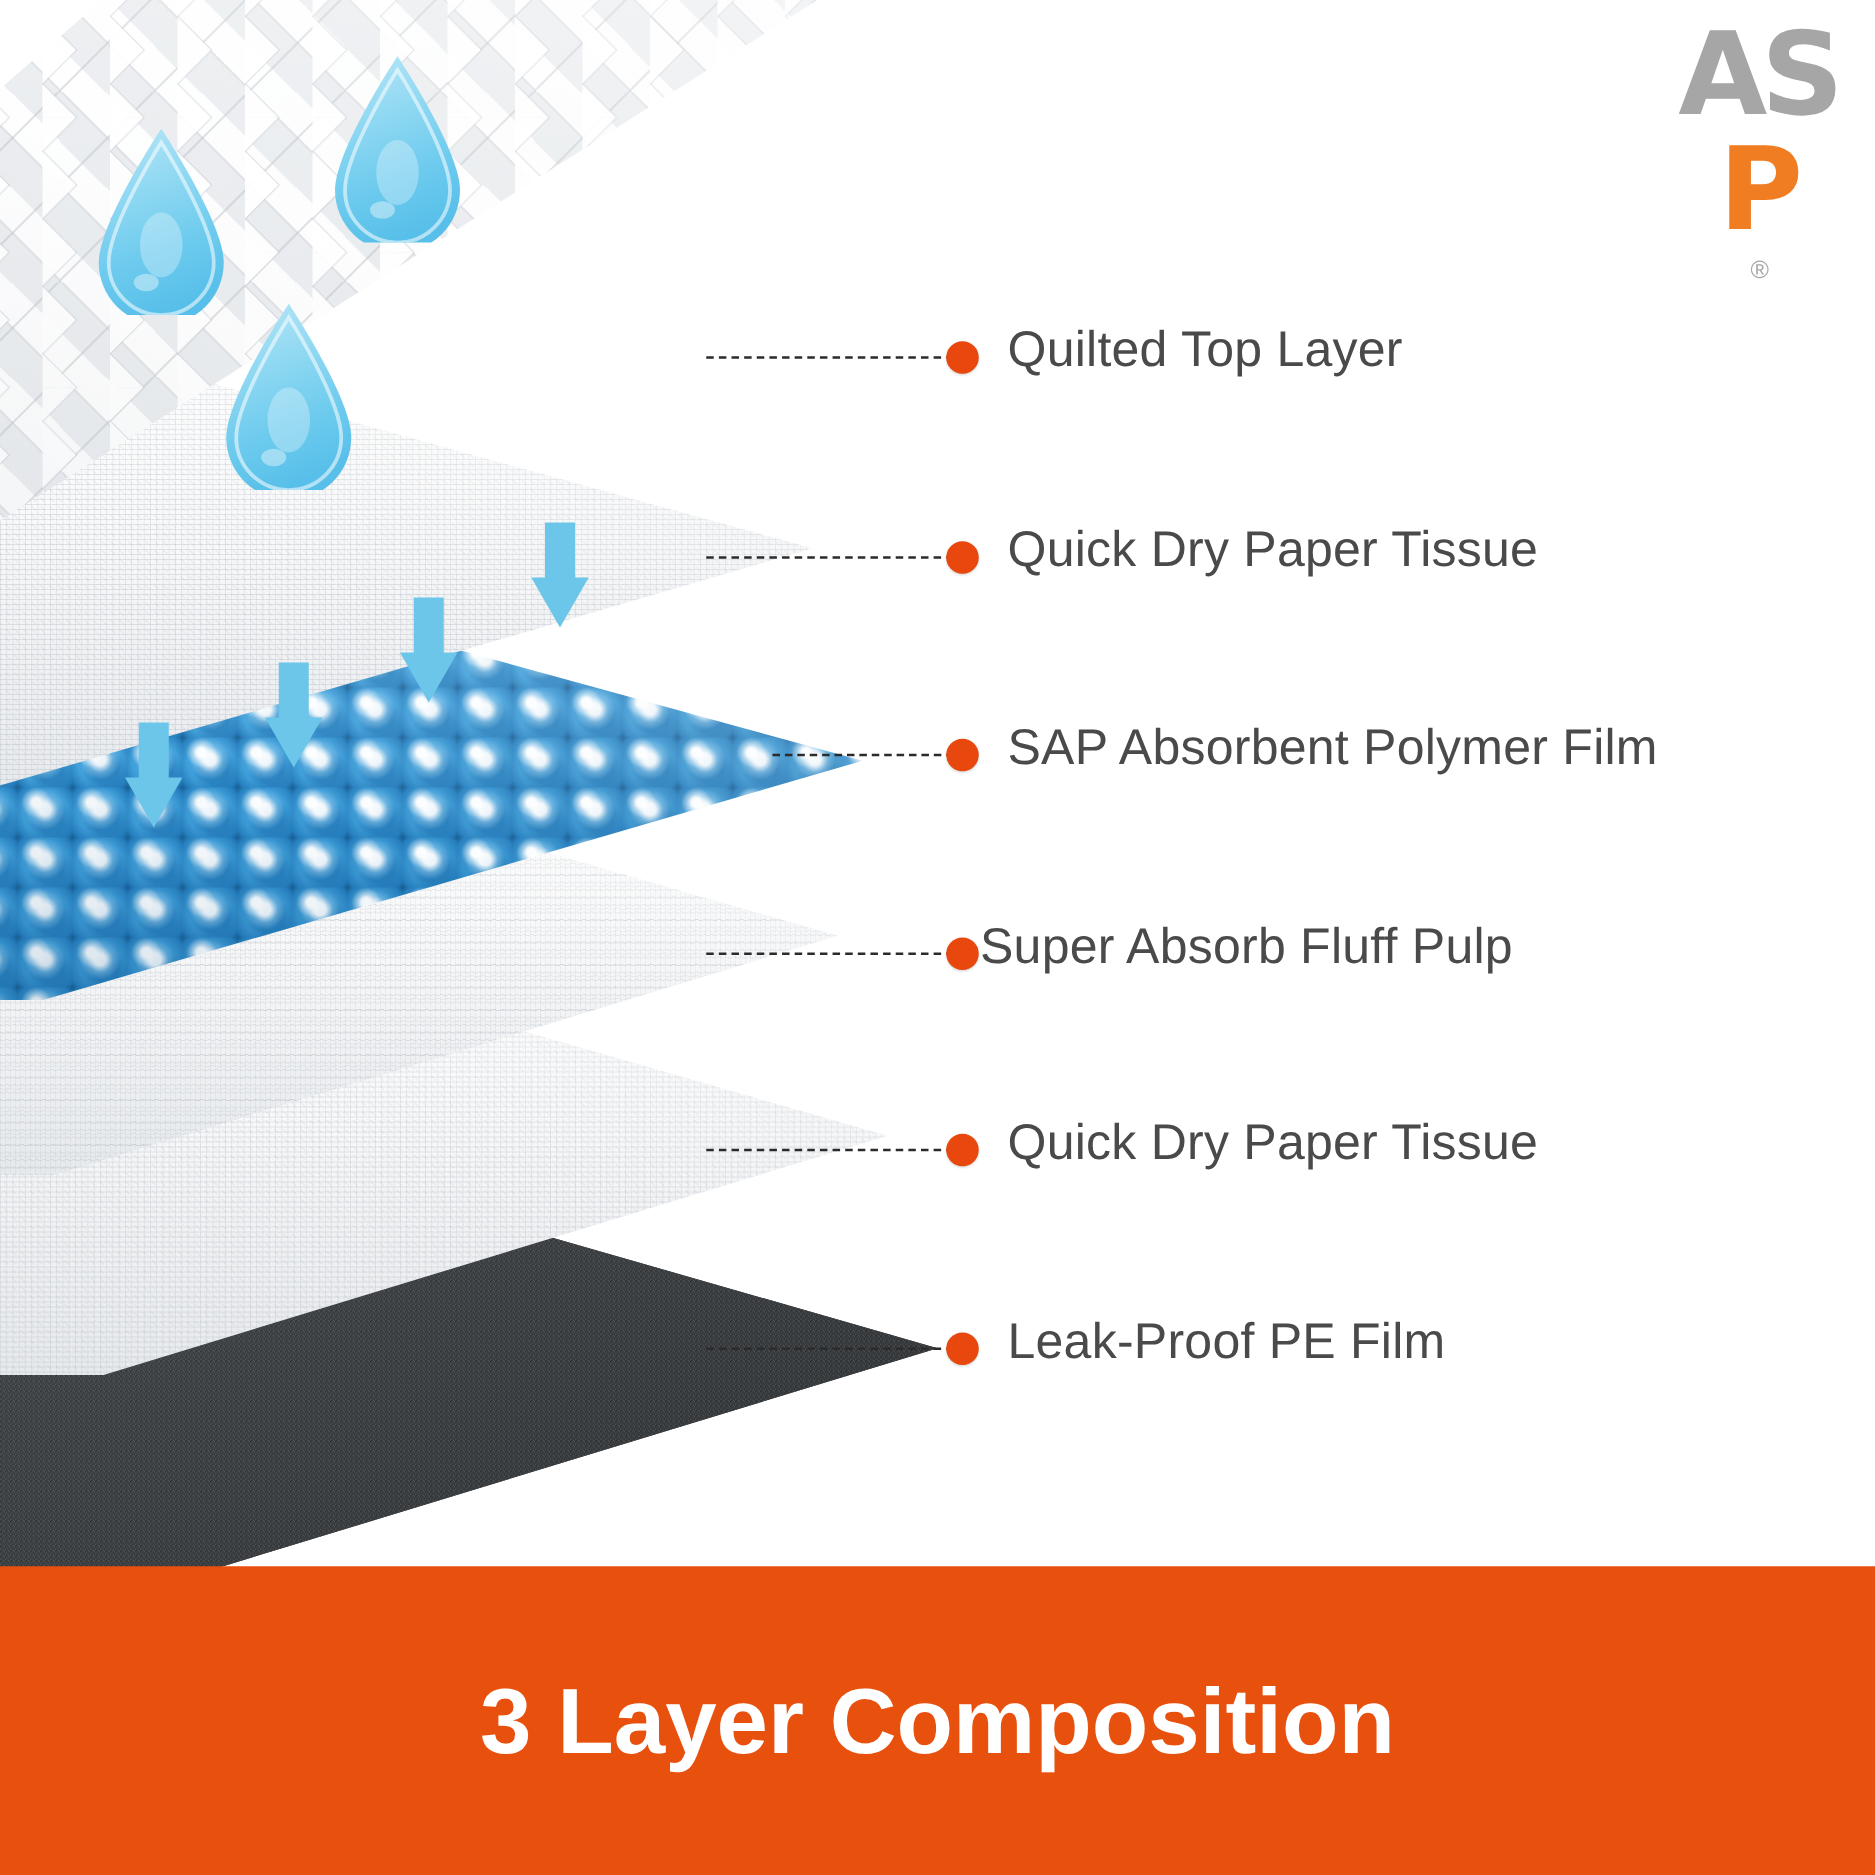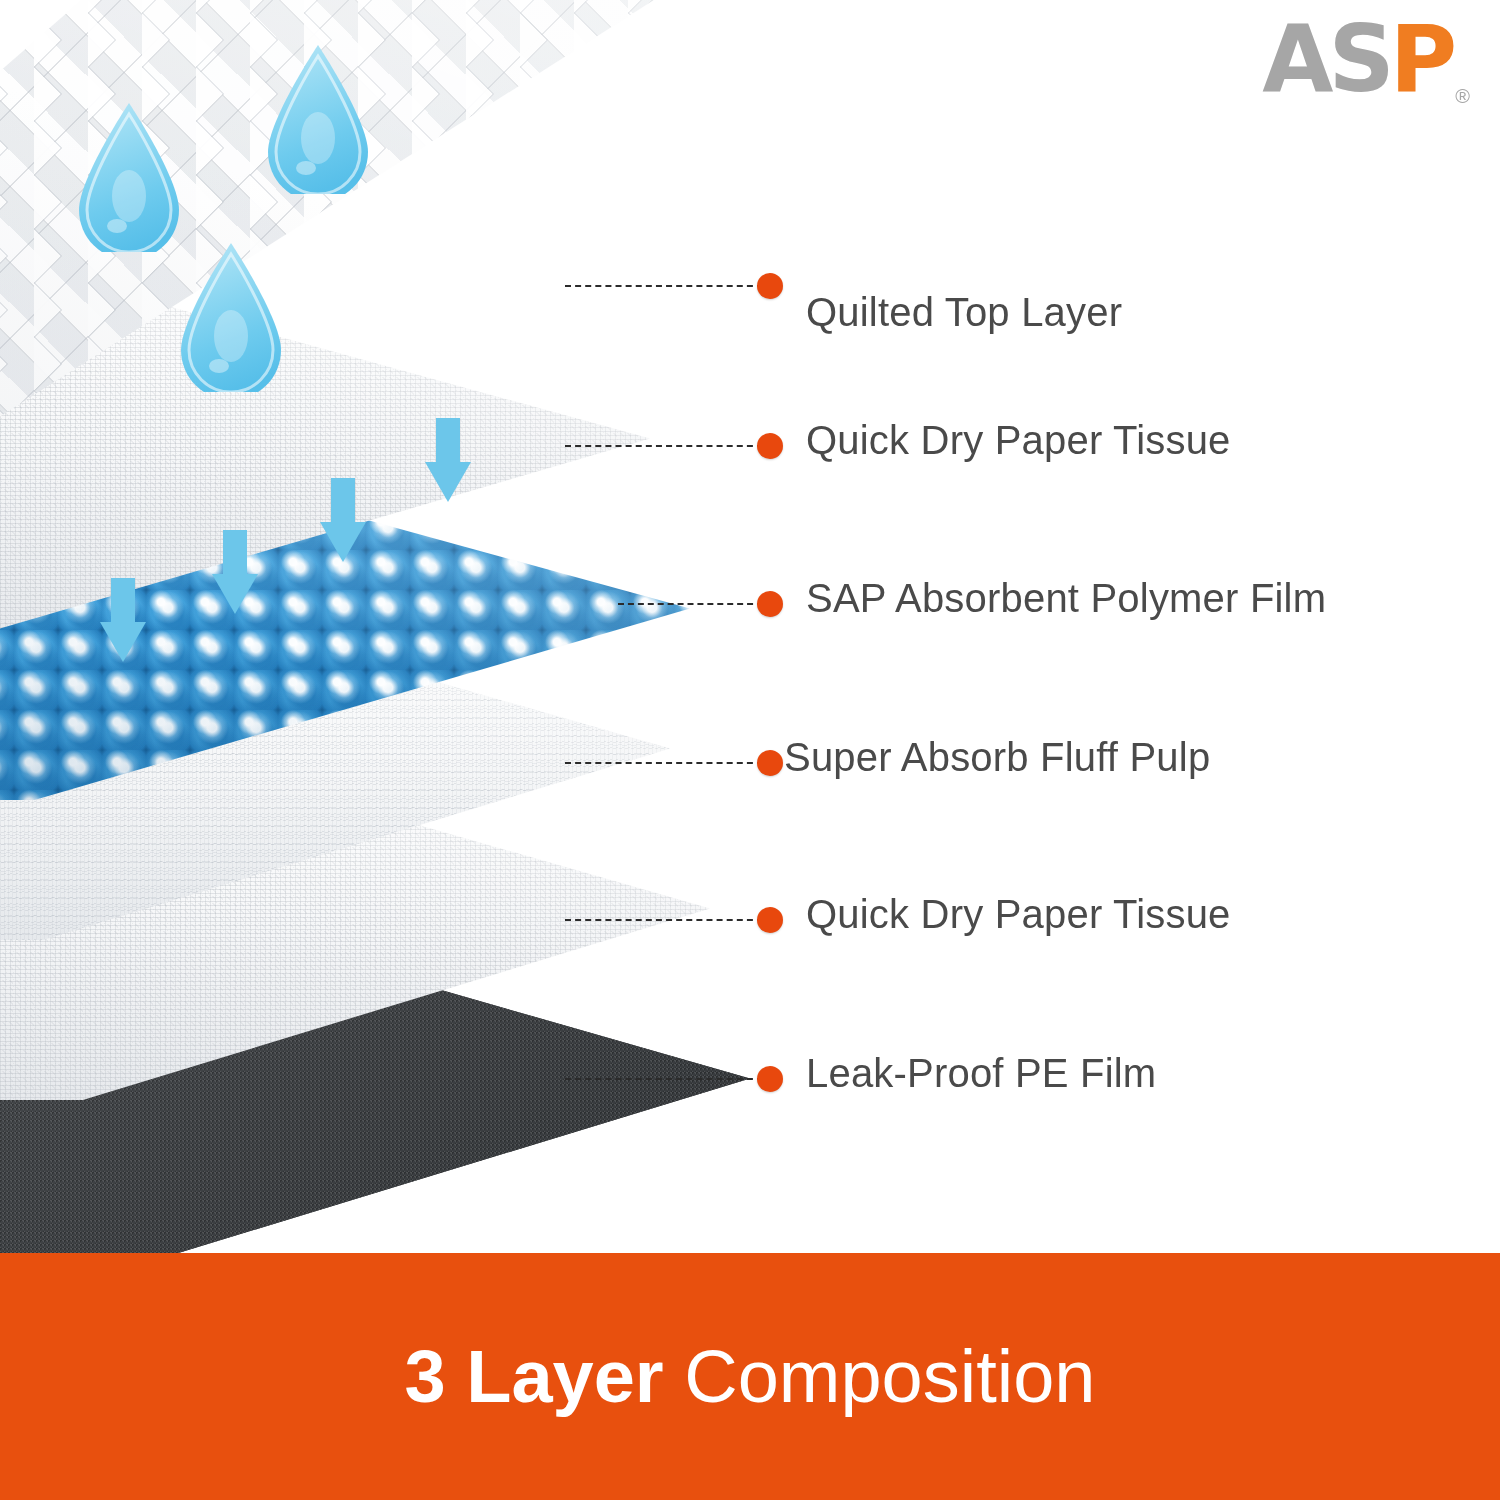--- a/index.html
+++ b/index.html
@@ -2,21 +2,21 @@
 <html><head>
 <meta charset="utf-8">
 <style>
   html,body{margin:0;padding:0;background:#fff;}
   body{width:1500px;height:1500px;overflow:hidden;
        font-family:"Liberation Sans","DejaVu Sans",sans-serif;}
 
   #page{position:relative;width:1500px;height:1500px;background:#ffffff;overflow:hidden;}
 
   
-  .logo{position:absolute;right:30px;top:14px;display:flex;align-items:flex-end;}
+  .logo{position:absolute;right:30px;top:14px;display:flex;align-items:center;flex-direction:column;}
   .logo .word{font-family:"DejaVu Sans","Liberation Sans",sans-serif;
                font-weight:bold;font-size:92px;letter-spacing:-5px;line-height:1;}
   .logo .g{color:#a6a6a6;}
   .logo .o{color:#f07d21;}
   .logo .reg{color:#a6a6a6;font-size:20px;line-height:1;margin-top:8px;margin-left:3px;}
 
   
   #stack{position:absolute;left:0;top:0;width:1500px;height:1260px;}
   .layer{position:absolute;}
 
@@ -89,21 +89,21 @@
        box-shadow:0 1px 2px rgba(0,0,0,.18);}
   .clabel{position:absolute;color:#4a4a4a;font-size:40px;letter-spacing:.2px;white-space:nowrap;
           font-family:"Liberation Sans","DejaVu Sans",sans-serif;}
 
   
   #banner{position:absolute;left:0;top:1253px;width:1500px;height:247px;background:#e8500e;
           display:flex;align-items:center;justify-content:center;}
   #banner .btext{color:#ffffff;font-size:74px;line-height:1;white-space:nowrap;
                  font-family:"Liberation Sans","DejaVu Sans",sans-serif;}
   #banner .bold{font-weight:bold;}
-  #banner .reg{font-weight:normal;}
+  #banner .reg{font-weight:bold;}
 </style>
 </head>
 <body>
 
 <div id="page">
 
   <div class="logo">
     <span class="word g">AS</span>
     <span class="word o">P</span>
     <span class="reg">®</span>
@@ -198,21 +198,21 @@
     </div>
     <div class="arrow" style="left:100px;top:578px;">
       <div class="shaft"></div>
         <div class="head"></div>
     </div>
   </div>
 
   <div class="callout" style="left:0;top:286px;width:1500px;">
     <span class="dash" style="left:565px;width:198px;"></span>
     <span class="dot" style="left:757px;top:-13px;"></span>
-    <span class="clabel" style="left:806px;top:-28px;margin-top:32px;">Quilted Top Layer</span>
+    <span class="clabel" style="left:806px;top:-28px;">Quilted Top Layer</span>
   </div>
 
   <div class="callout" style="left:0;top:446px;width:1500px;">
     <span class="dash" style="left:565px;width:198px;"></span>
     <span class="dot" style="left:757px;top:-13px;"></span>
     <span class="clabel" style="left:806px;top:-28px;">Quick Dry Paper Tissue</span>
   </div>
 
   <div class="callout" style="left:0;top:604px;width:1500px;">
     <span class="dash" style="left:618px;width:145px;"></span>

